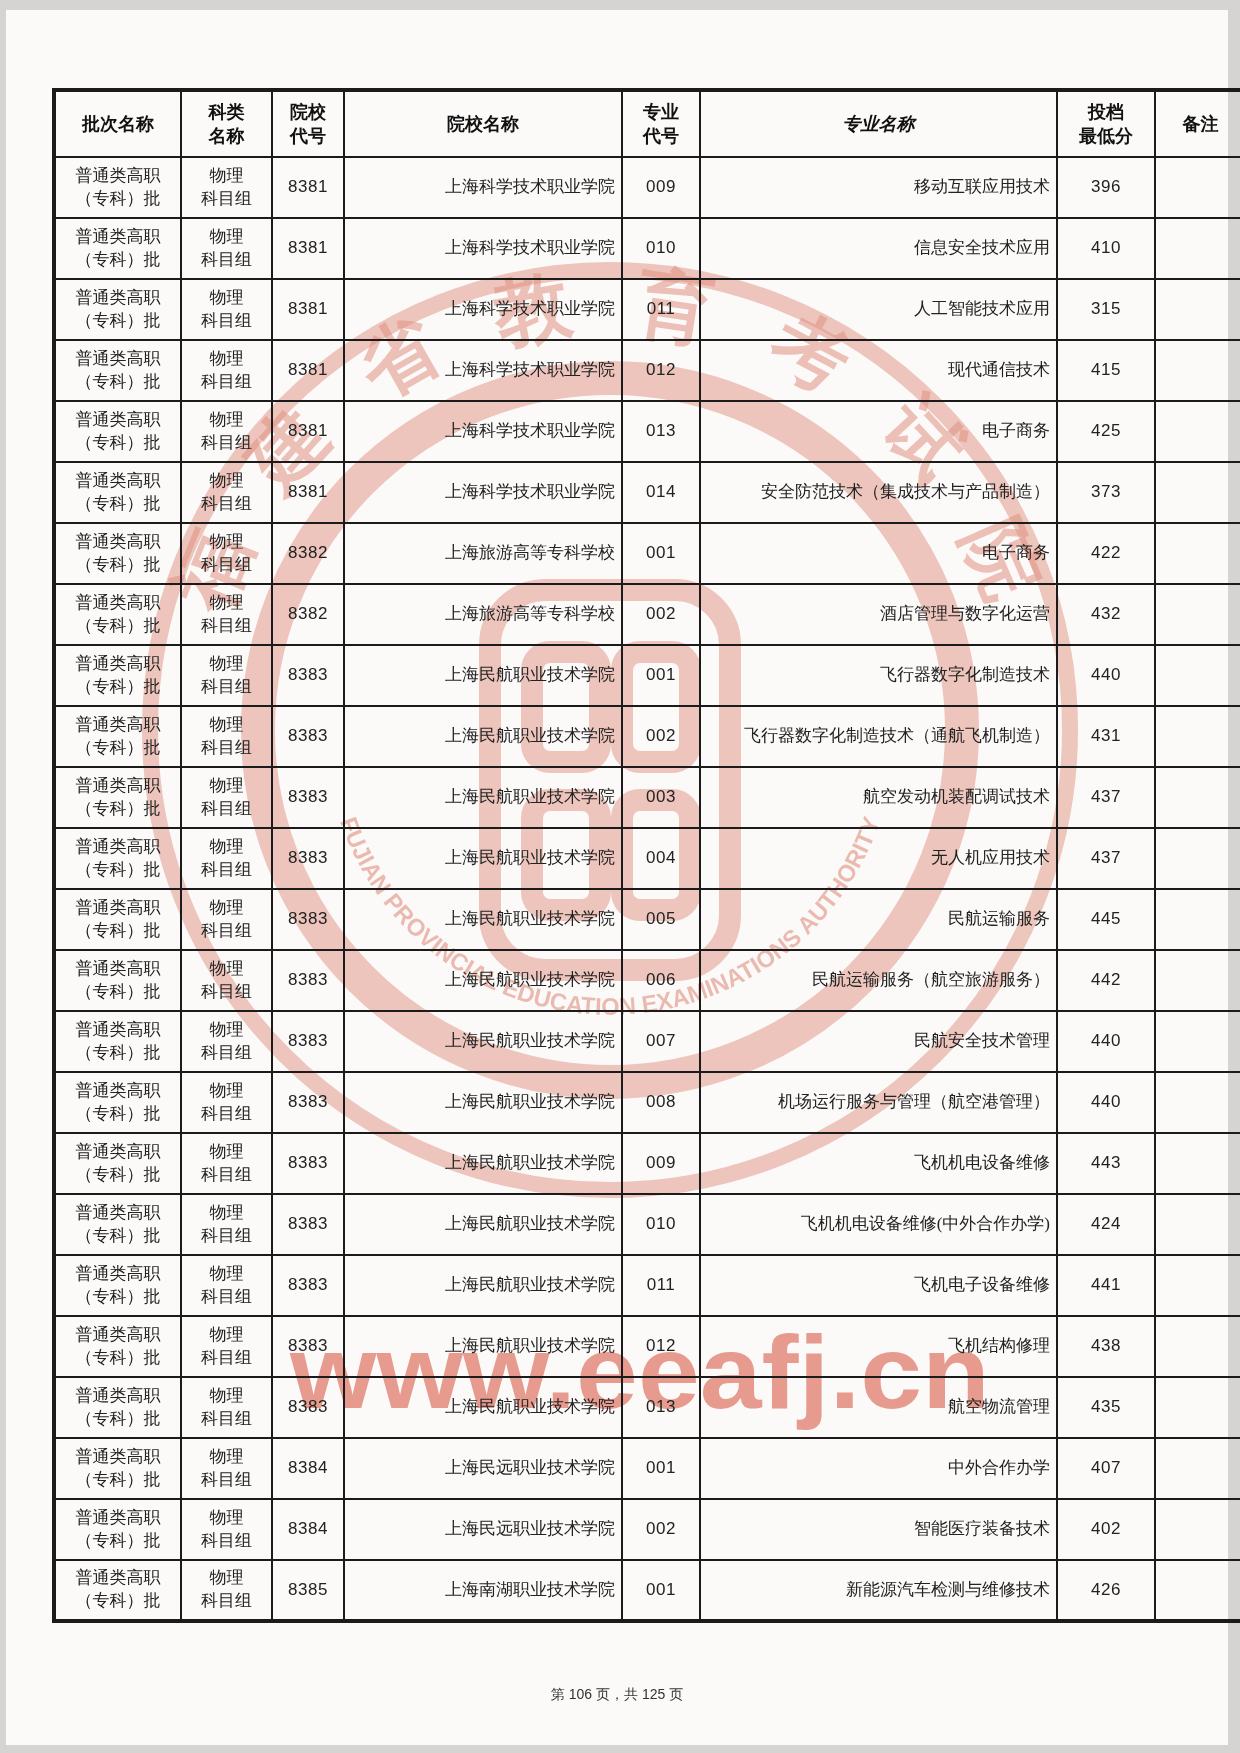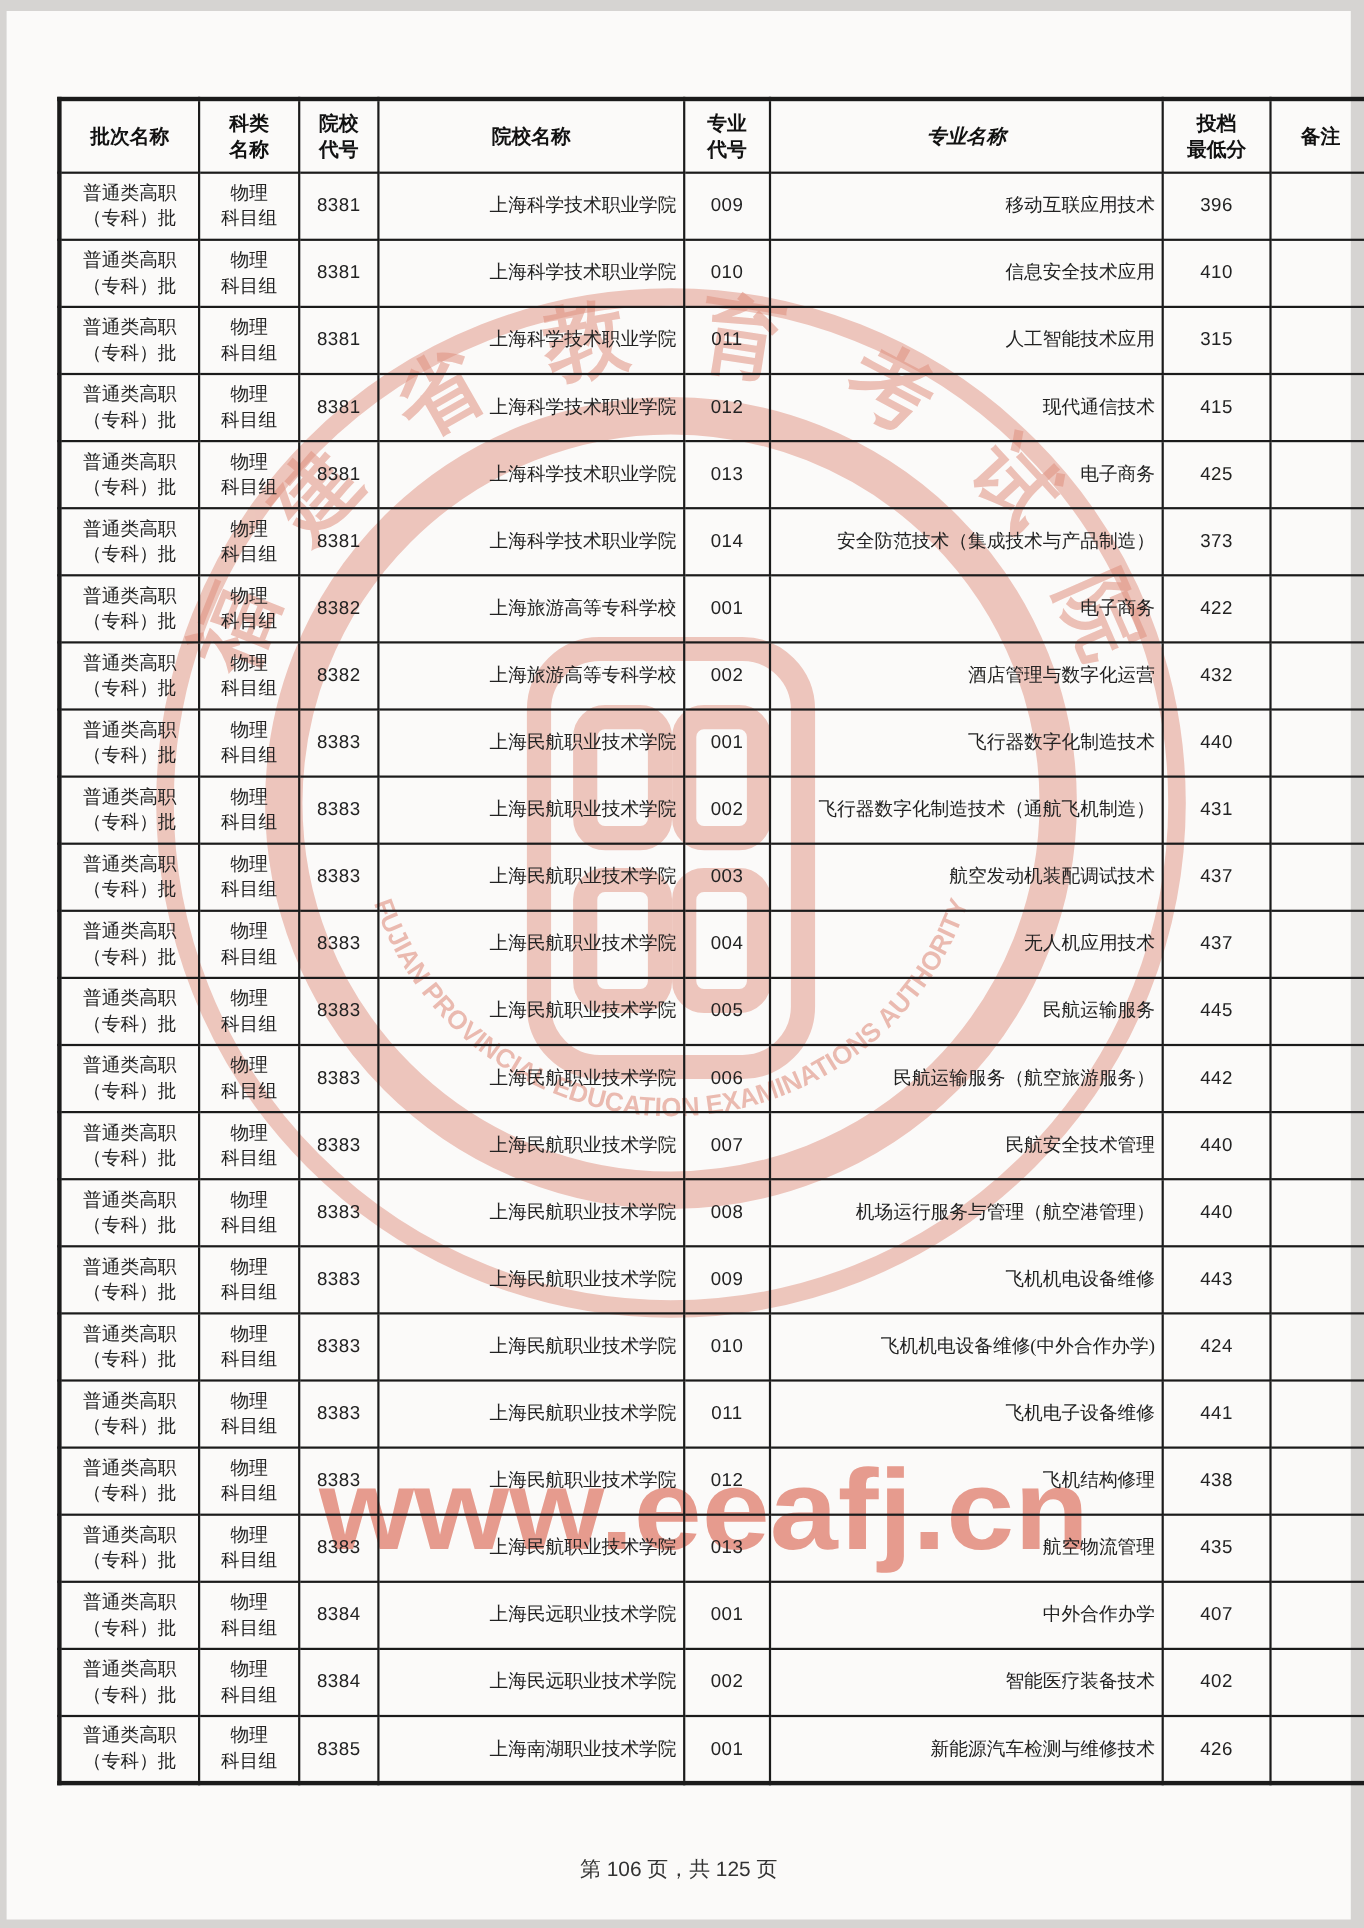--- a/index.html
+++ b/index.html
@@ -44,21 +44,21 @@
   td.col-code,td.col-major_code,td.col-score{
     font-family:"Liberation Sans","DejaVu Sans",sans-serif;
     letter-spacing:.5px;
   }
   td.col-school,td.col-major{
     text-align:right;padding:0 6px 0 10px;white-space:normal;
   }
   
   .footer{
     position:absolute;left:0;width:100%;top:1676px;
-    text-align:center;font-size:19px;color:#333;z-index:1;
+    text-align:center;font-size:14px;color:#333;z-index:1;
     font-family:"Liberation Sans","DejaVu Sans",sans-serif;
   }
 </style>
 </head>
 <body>
 
 <div class="page">
 
   <svg class="watermark" viewBox="0 0 1240 1753" xmlns="http://www.w3.org/2000/svg">
     <g opacity="0.5">

